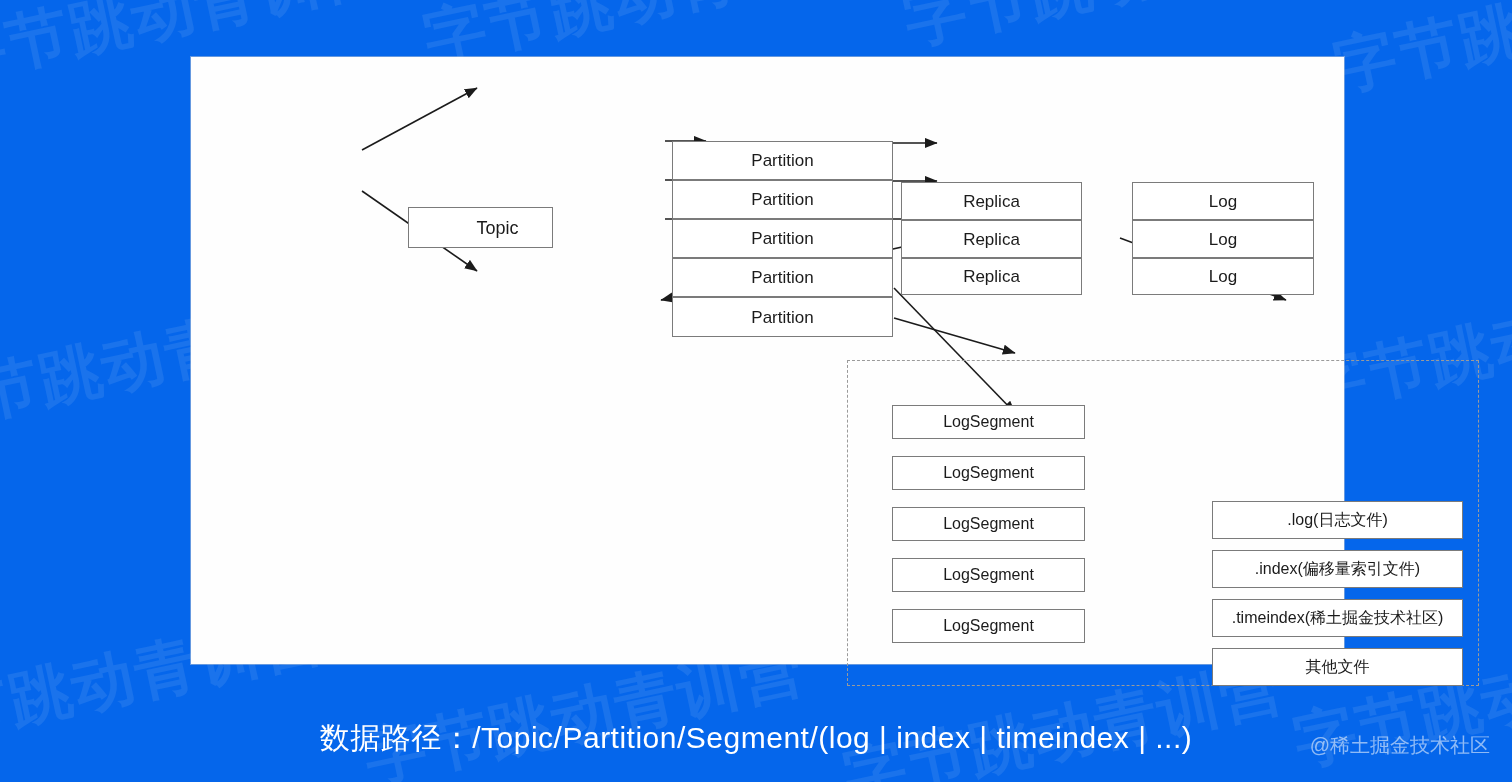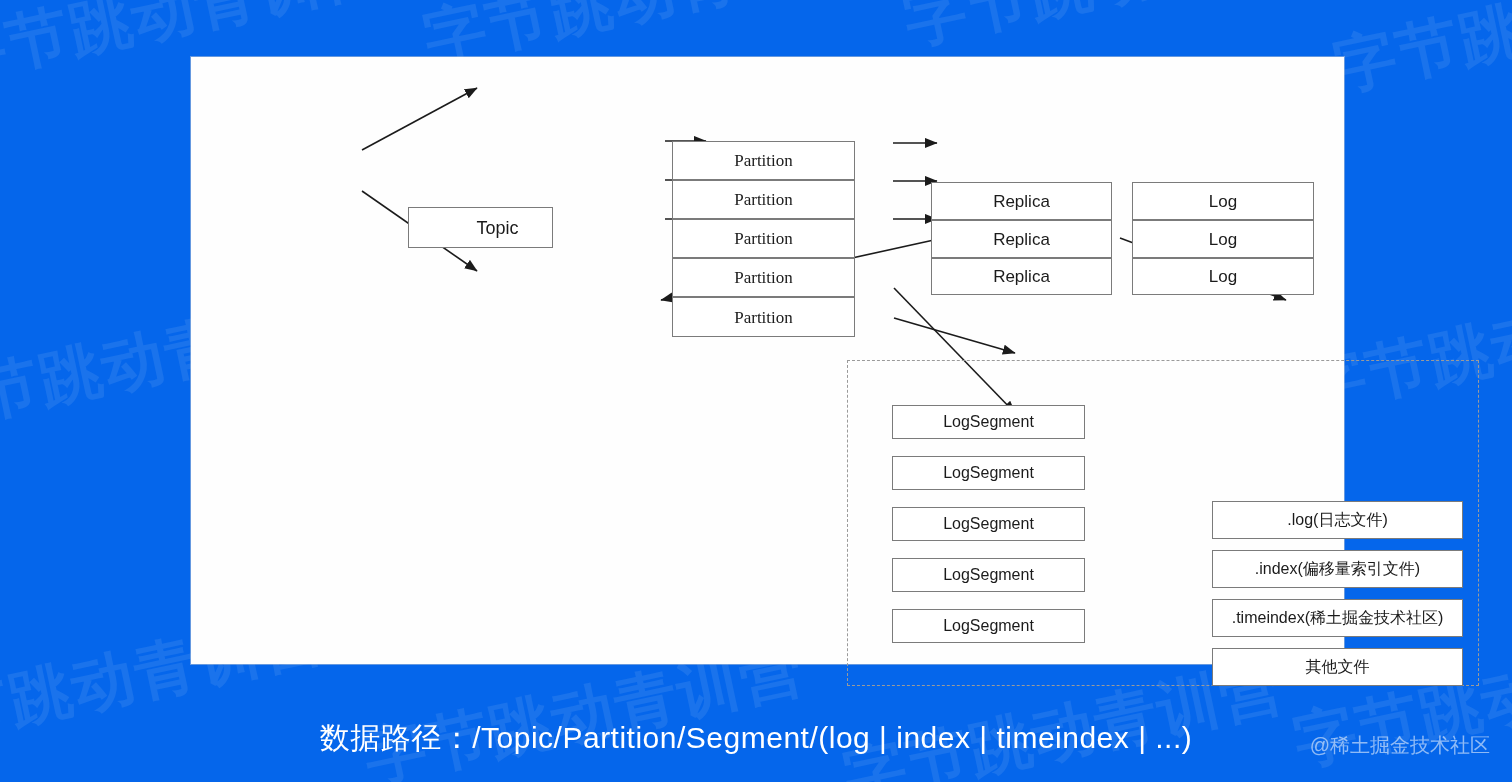--- a/index.html
+++ b/index.html
@@ -42,23 +42,23 @@
     line-height:1;
     white-space:nowrap;
   }
   .stack{position:absolute;}
   .stack .box{left:0;width:100%;}
 
   
   #topic-box{left:217px;top:150px;width:145px;height:41px;font-size:18px;padding-left:34px;}
 
   
-  #partition-stack{left:481px;top:84px;width:183px;height:196px;font-family:Liberation Serif, serif;}
-  
-  #replica-stack{left:740px;top:125px;width:181px;height:113px;}
+  #partition-stack{left:481px;top:84px;width:221px;height:196px;}
+  
+  #replica-stack{left:710px;top:125px;width:181px;height:113px;}
   
   #log-stack{left:941px;top:125px;width:182px;height:113px;}
 
   
   #segment-region{
     position:absolute;left:656px;top:303px;width:632px;height:326px;
     border:1px dashed #9a9a9a;box-sizing:border-box;background:transparent;
   }
 
   

